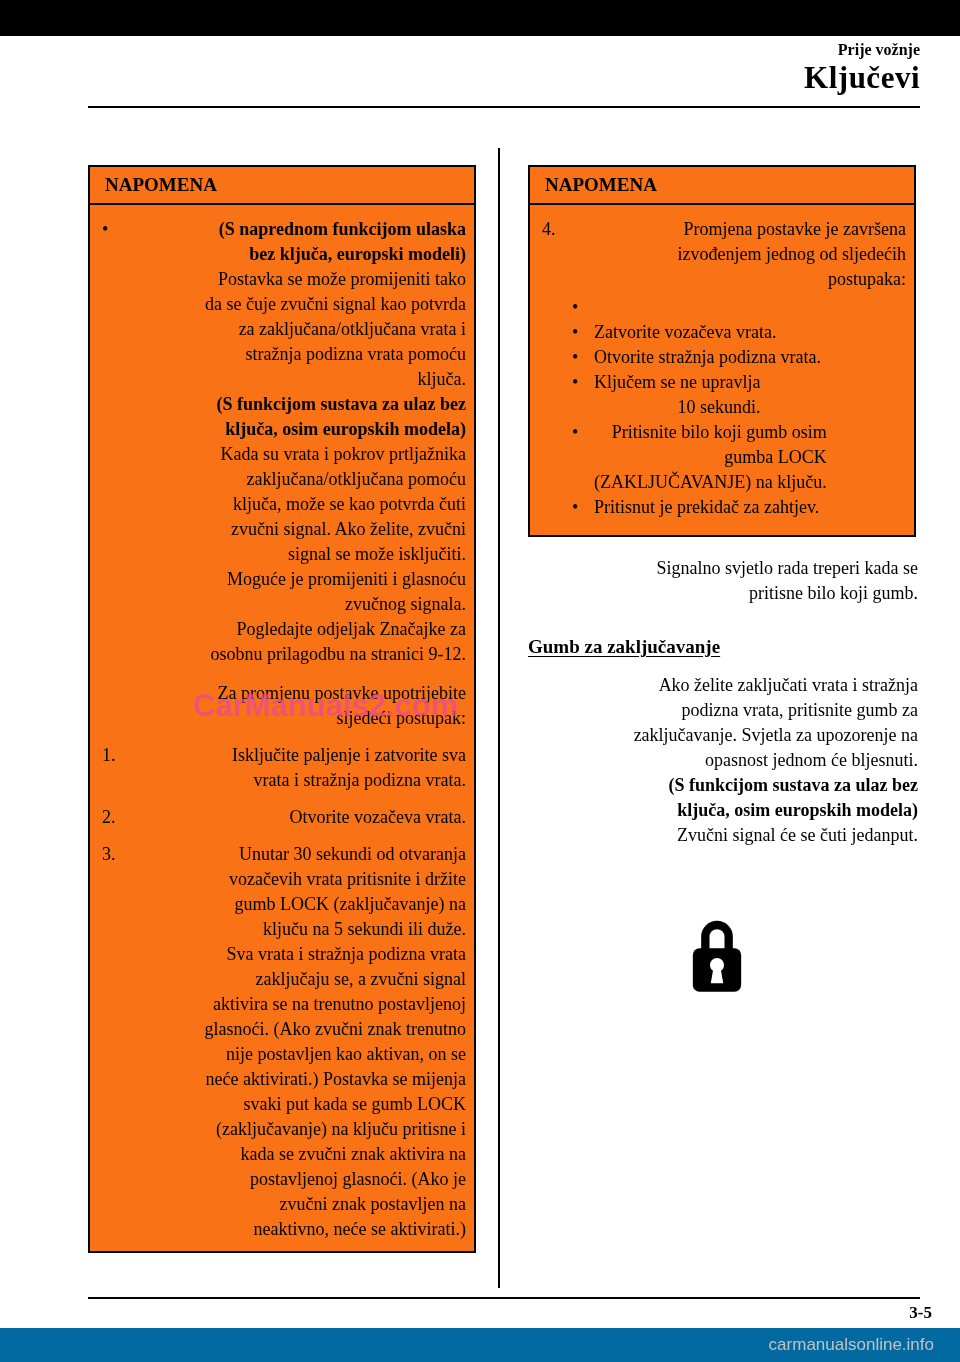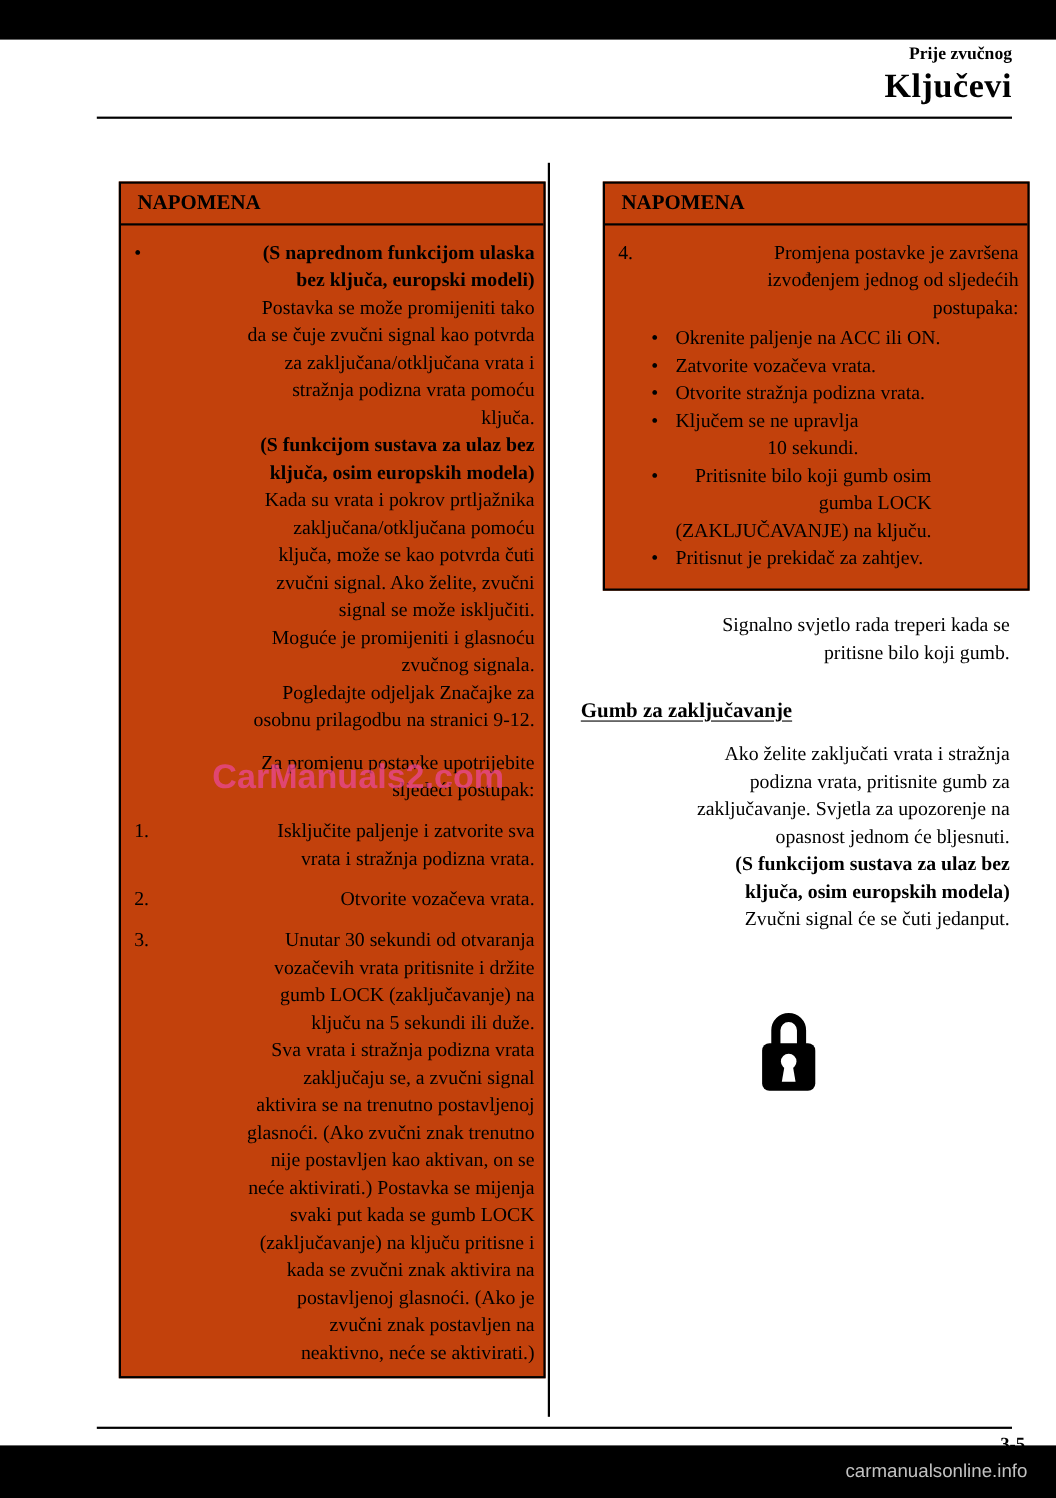--- a/index.html
+++ b/index.html
@@ -2,34 +2,34 @@
 <html><head>
 <meta charset="utf-8">
 <style>
   * { margin:0; padding:0; box-sizing:border-box; }
   html,body { background:#fff; }
   body {
     width:960px; height:1362px; position:relative; overflow:hidden;
     font-family:"Liberation Serif", serif; color:#000;
   }
   .top-bar { position:absolute; left:0; top:0; width:960px; height:36px; background:#000; }
-  .bottom-bar { position:absolute; left:0; bottom:0; width:960px; height:48px; background:#000000;
+  .bottom-bar { position:absolute; left:0; bottom:0; width:960px; height:34px; background:#0369a1;
     display:flex; align-items:center; justify-content:flex-end; padding-right:26px; }
   .site-credit { font-family:"Liberation Sans", sans-serif; font-size:17px; color:#c2c2c2; }
 
   .header-section { position:absolute; top:41px; right:40px; font-weight:bold; font-size:16px; }
   .header-title { position:absolute; top:60px; right:40px; font-weight:bold; font-size:31px; letter-spacing:0.5px; }
   .header-rule { position:absolute; top:106px; left:88px; width:832px; height:2px; background:#000; }
 
   .col-divider { position:absolute; top:148px; left:498px; width:2px; height:1140px; background:#000; }
 
   .footer-rule { position:absolute; top:1297px; left:88px; width:832px; height:2px; background:#000; }
   .page-number { position:absolute; top:1303px; right:28px; font-weight:bold; font-size:17px; }
 
-  .note-box { position:absolute; border:2px solid #000; background:#c2410c;margin-left:20px; }
+  .note-box { position:absolute; border:2px solid #000; background:#f97316; }
   .note-box.left  { left:88px;  top:165px; width:388px; height:1088px; }
   .note-box.right { left:528px; top:165px; width:388px; height:372px; }
   .note-title { font-weight:bold; font-size:19px; padding:7px 0 7px 15px; border-bottom:2px solid #000; line-height:22px; }
   .note-content { padding:12px 8px 0 12px; font-size:18px; line-height:25px; }
 
   .pre { display:block; white-space:pre-line;text-align:right; }
   .bold { font-weight:bold; }
 
   .note-bullet { display:flex; }
   .bullet-marker { width:22px; flex:none; }
@@ -54,21 +54,21 @@
     color:#ec4899; opacity:0.72; }
 
   .lock-wrap { position:absolute; left:687px; top:914px; width:60px; height:82px; }
   .lock-wrap svg { width:100%; height:100%; display:block; }
 </style>
 </head>
 <body>
 
 <div class="top-bar"></div>
 
-<div class="header-section">Prije zvučnog</div>
+<div class="header-section">Prije vožnje</div>
 <div class="header-title">Ključevi</div>
 <div class="header-rule"></div>
 
 <div class="col-divider"></div>
 
 <div class="note-box left">
   <div class="note-title">NAPOMENA</div>
   <div class="note-content">
     <div class="note-bullet">
       <span class="bullet-marker">•</span>
@@ -131,21 +131,20 @@
   <div class="note-content">
     <div class="step" style="margin-top:0;">
       <span class="step-num">4.</span>
       <div class="step-text pre">Promjena postavke je završena
 izvođenjem jednog od sljedećih
 postupaka:</div>
     </div>
     <div class="sub-bullets">
       <div class="sub-bullet">
         <span class="bullet-marker">•</span>
-        <div class="pre">Okrenite paljenje na ACC ili ON.</div>
       </div>
       <div class="sub-bullet">
         <span class="bullet-marker">•</span>
         <div class="pre">Zatvorite vozačeva vrata.</div>
       </div>
       <div class="sub-bullet">
         <span class="bullet-marker">•</span>
         <div class="pre">Otvorite stražnja podizna vrata.</div>
       </div>
       <div class="sub-bullet">

